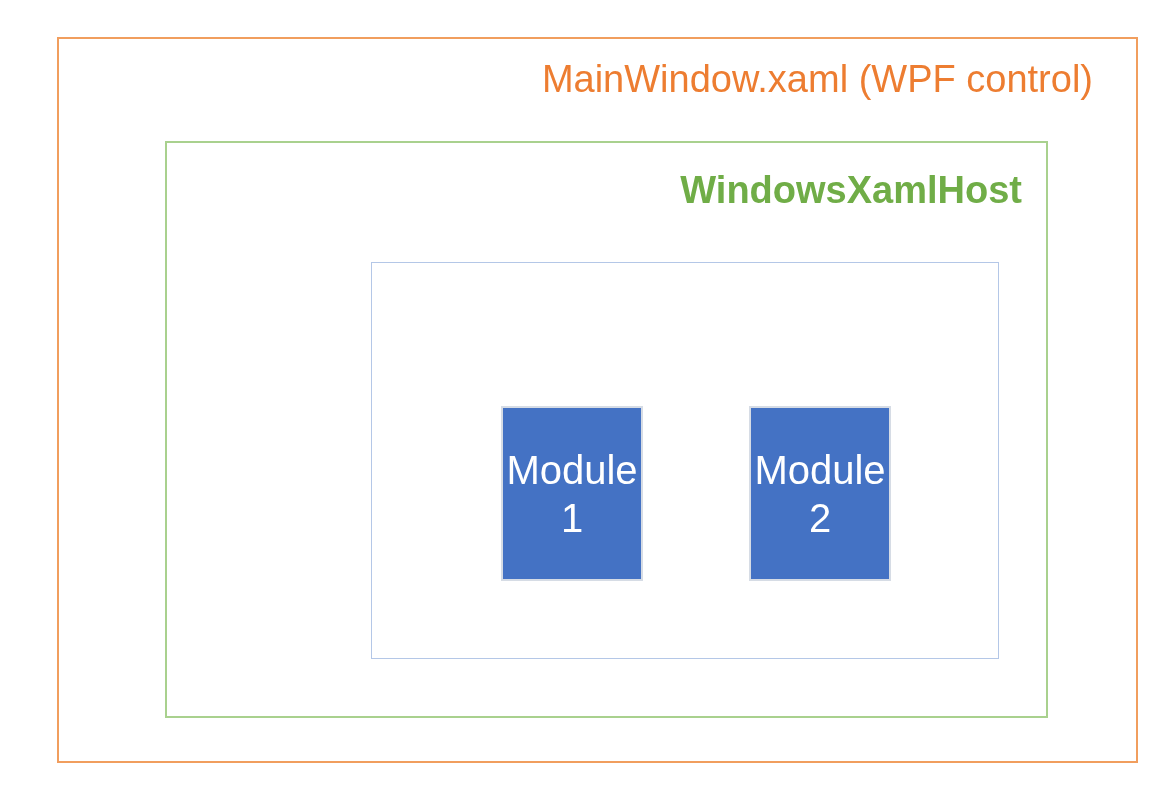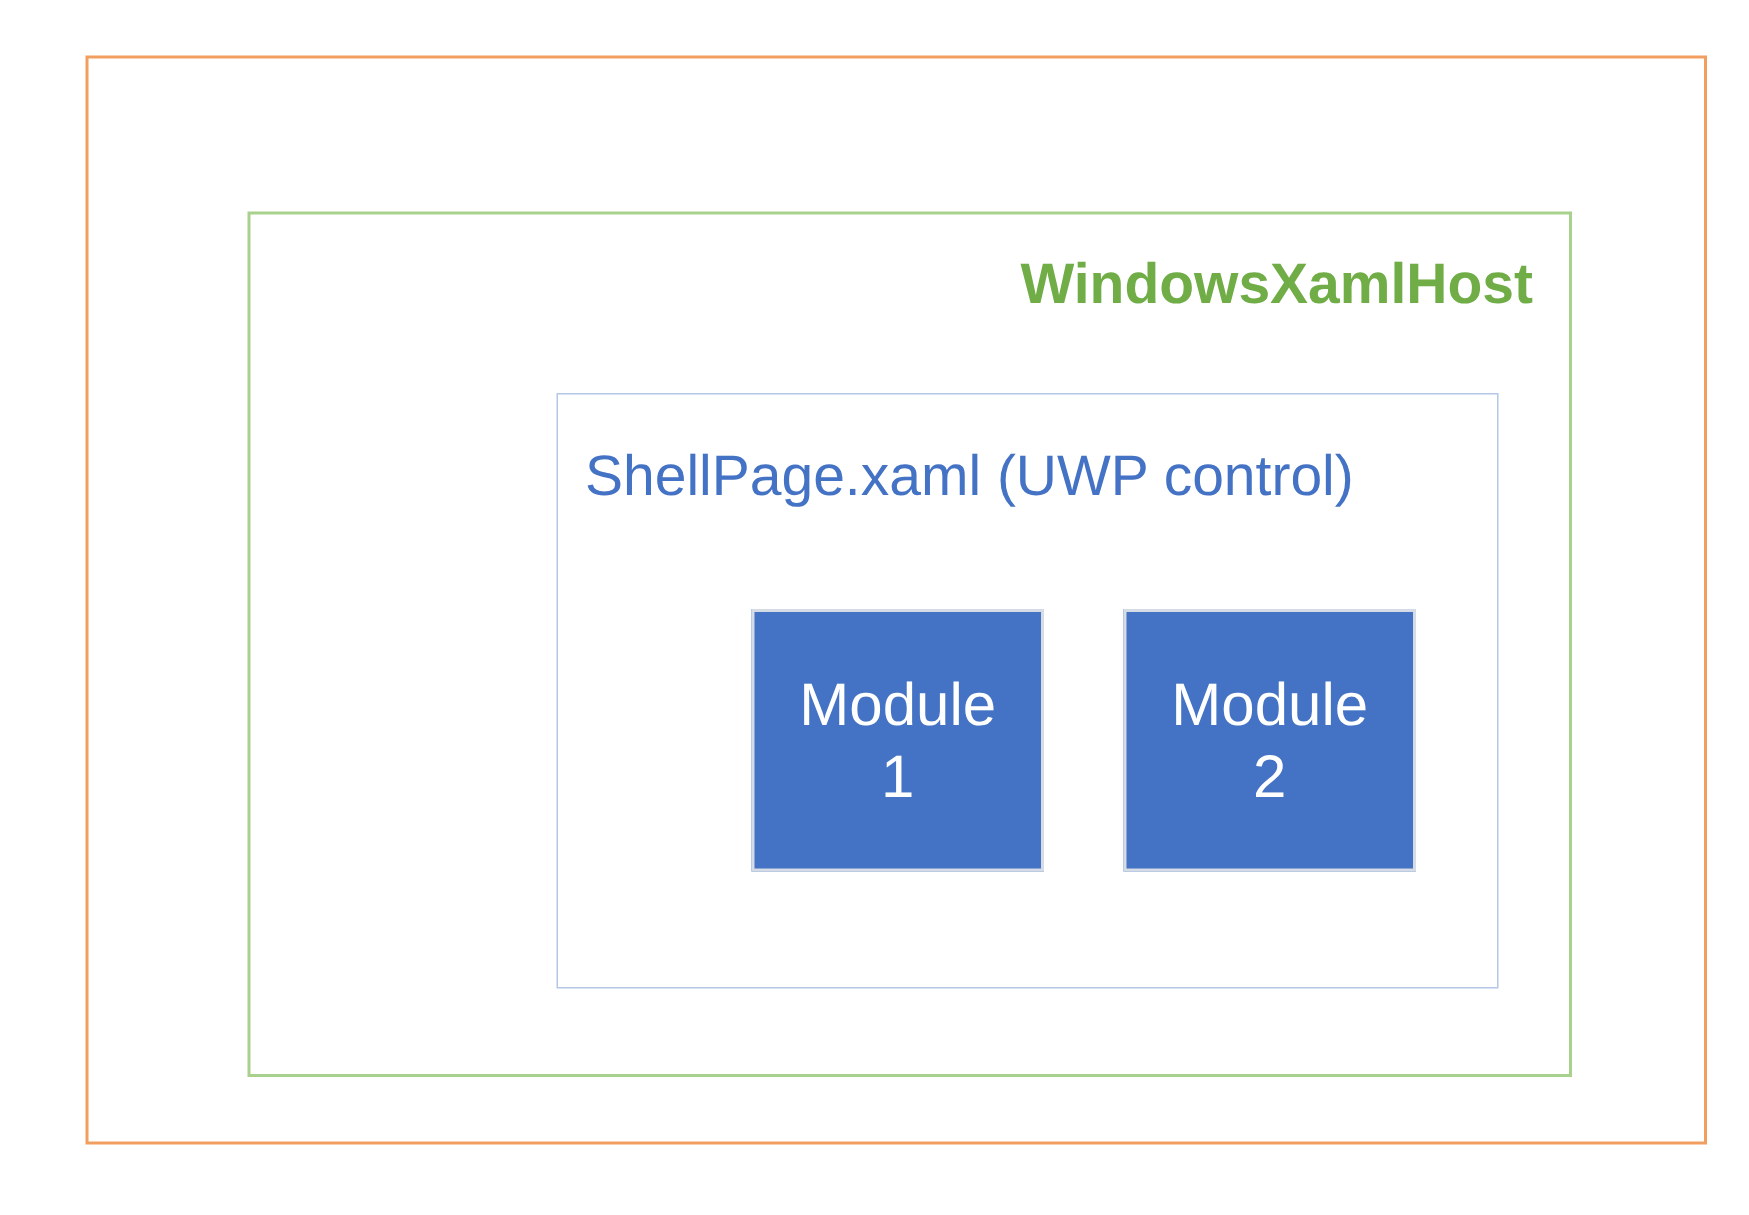--- a/index.html
+++ b/index.html
@@ -64,47 +64,47 @@
   .shell-label {
     top: 33px;
     left: 18px;
     color: var(--color-shell-label, #4472C4);
   }
   
   .module {
     position: absolute;
     box-sizing: border-box;
     top: 143px;
-    width: 195px;
+    width: 142px;
     height: 175px;
     background: var(--color-module-fill, #4472C4);
     border: 2px solid var(--color-module-border, #D6DCE5);
     color: var(--color-module-text, #FFFFFF);
     display: flex;
     flex-direction: column;
     align-items: center;
     justify-content: center;
     text-align: right;
     font-size: 40px;
     line-height: 1.2;
   }
   .module-1 { left: 129px; }
   .module-2 { left: 377px; }
 </style>
 </head>
 <body>
 
 <div class="canvas">
   <div class="box outer-box">
+    <div class="label outer-label">MainWindow.xaml (WPF control)</div>
 
     <div class="box host-box">
       <div class="label host-label">WindowsXamlHost</div>
 
       <div class="box shell-box">
-        <div class="label shell-label">ShellPage.xaml (UWP control)</div>
 
         <div class="module module-1">
           <span>Module</span>
           <span>1</span>
         </div>
 
         <div class="module module-2">
           <span>Module</span>
           <span>2</span>
         </div>

